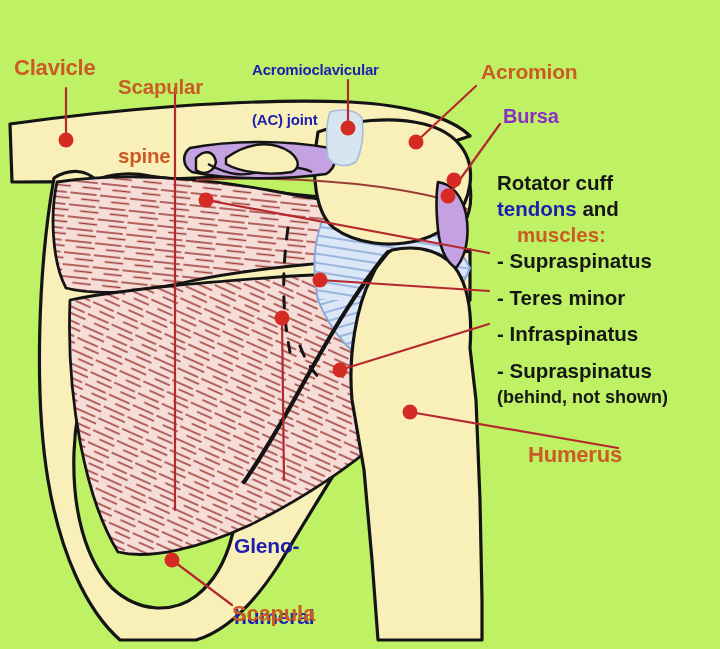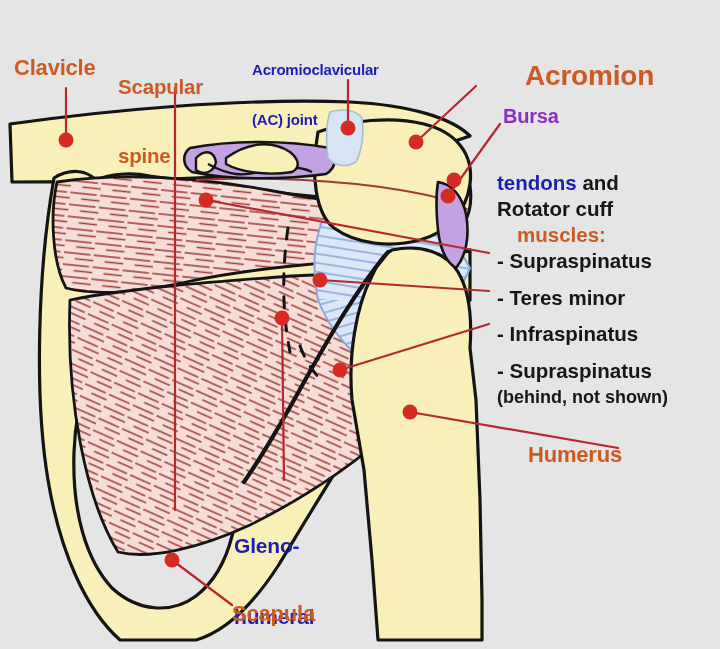--- a/index.html
+++ b/index.html
@@ -7,21 +7,21 @@
     padding: 0;
     background: #ffffff;
   }
   body {
     font-family: "Liberation Sans", sans-serif;
   }
   #stage {
     position: relative;
     width: 720px;
     height: 649px;
-    background: #e5e5e5;
+    background: #bef264;
     overflow: hidden;
   }
   #art {
     position: absolute;
     left: 0;
     top: 0;
     width: 720px;
     height: 649px;
   }
   .lbl {
@@ -218,37 +218,37 @@
   <div class="lbl lbl-orange ctr" style="left:118px; top:30px; width:118px; font-size:20.5px;">
     <div>Scapular</div>
     <div>spine</div>
   </div>
 
   <div class="lbl lbl-blue ctr" style="left:252px; top:28px; width:205px; font-size:15px;">
     <div>Acromioclavicular</div>
     <div>(AC) joint</div>
   </div>
 
-  <div class="lbl lbl-orange" style="left:481px; top:60px; font-size:28px;margin-left:44px;">Acromion</div>
+  <div class="lbl lbl-orange" style="left:481px; top:60px; font-size:21px;">Acromion</div>
 
   <div class="lbl lbl-purple" style="left:503px; top:105px; font-size:20px;">Bursa</div>
 
   <div class="lbl lbl-orange" style="left:528px; top:443px; font-size:22px;text-align:center;">Humerus</div>
 
   <div class="lbl lbl-blue ctr" style="left:234px; top:487px; width:105px; font-size:21px;">
     <div>Gleno-</div>
     <div>humeral</div>
     
   </div>
 
   <div class="lbl lbl-orange" style="left:232px; top:602px; font-size:22px;">Scapula</div>
 
   <div class="rc-block">
+    <div>Rotator cuff</div>
     <div><span class="t">tendons</span><span> and</span></div>
-    <div>Rotator cuff</div>
     <div class="m">muscles:</div>
     <div class="rc-list">
       <div class="rc-item">- Supraspinatus</div>
       <div class="rc-item">- Teres minor</div>
       <div class="rc-item">- Infraspinatus</div>
       <div class="rc-item">- Supraspinatus</div>
       <div class="rc-sub">(behind, not shown)</div>
     </div>
   </div>
 

